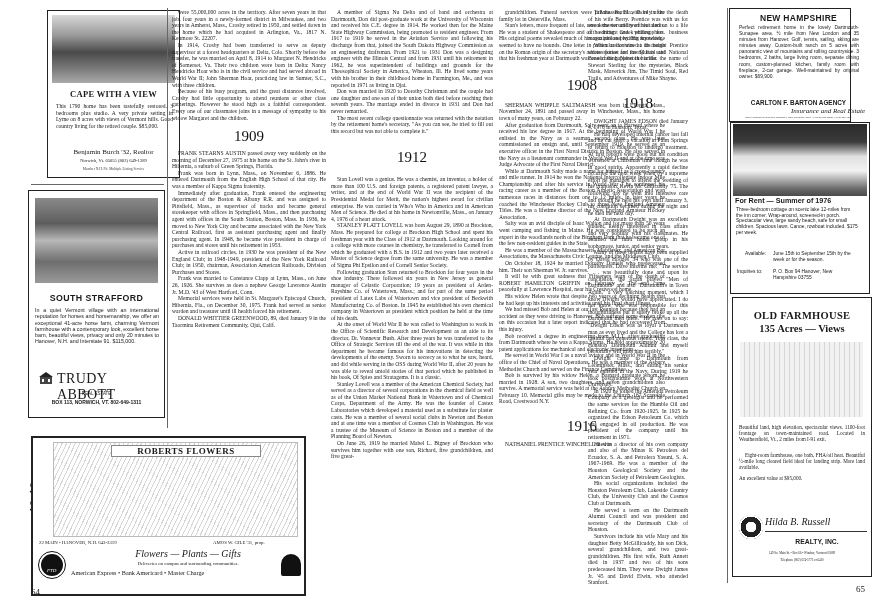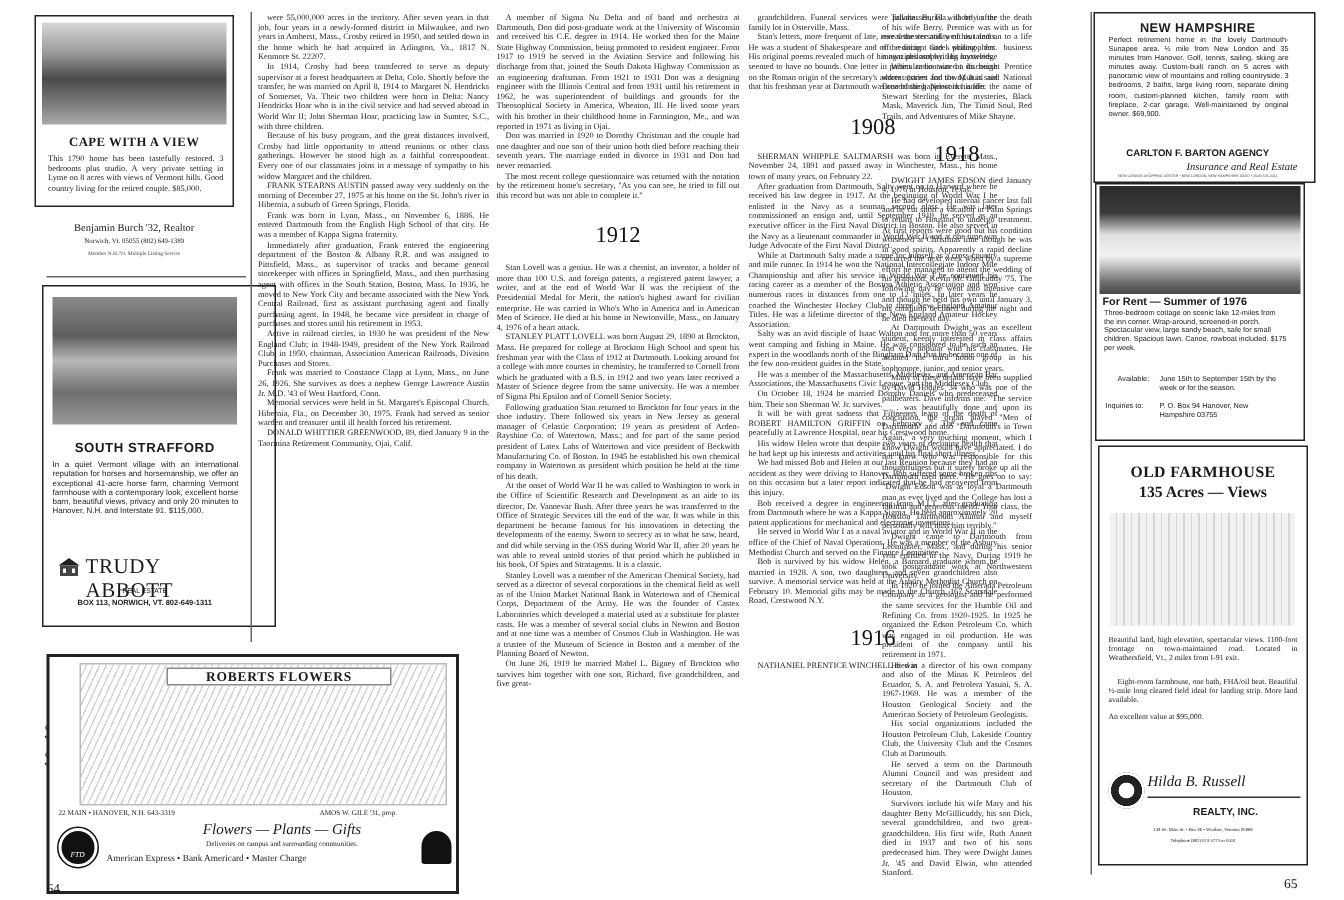--- a/index.html
+++ b/index.html
@@ -11,31 +11,31 @@
 .col .yr{font-size:15px;line-height:18px;text-align:center;text-indent:0;margin:6px 0 5px;color:#111}
 .rule{position:absolute;background:#666}
 .ad{position:absolute;border:1.5px solid #222;background:#fff}
 .photo{position:absolute;background:linear-gradient(180deg,#bfbfbf 0%,#8a8a8a 35%,#5a5a5a 60%,#9b9b9b 100%)}
 .sans{font-family:"Liberation Sans","DejaVu Sans",sans-serif}
 .pageno{position:absolute;font-size:9px}
 </style>
 </head>
 <body>
 
-<div class="ad" style="left:23px;top:10px;width:133px;height:128px;border-width:1px;">
+<div class="ad" style="left:47px;top:10px;width:133px;height:168px;border-width:1px;">
   <div class="photo" style="left:4px;top:4px;width:123px;height:68px;background:linear-gradient(180deg,#d8d8d8 0%,#9a9a9a 30%,#4a4a4a 55%,#7c7c7c 80%,#aaa 100%);"></div>
   <div class="abs" style="left:0;top:78px;width:131px;text-align:center;font-size:8.5px;font-weight:bold;letter-spacing:.3px;">CAPE WITH A VIEW</div>
   <div class="abs" style="left:8px;top:92px;width:117px;font-size:5.6px;line-height:6.6px;text-align:justify;">This 1790 home has been tastefully restored. 3 bedrooms plus studio. A very private setting in Lyme on 8 acres with views of Vermont hills. Good country living for the retired couple. $85,000.</div>
   <div class="abs" style="left:0;top:137px;width:131px;text-align:center;font-size:7px;">Benjamin Burch '32, Realtor</div>
   <div class="abs" style="left:0;top:147px;width:131px;text-align:center;font-size:4.6px;">Norwich, Vt. 05055 (802) 649-1389</div>
   <div class="abs" style="left:0;top:156px;width:131px;text-align:center;font-size:3.6px;color:#444;">Member N.H./Vt. Multiple Listing Service</div>
 </div>
 <div class="rule" style="left:31px;top:184px;width:133px;height:1px;"></div>
 
-<div class="ad" style="left:28px;top:190px;width:156px;height:228px;">
+<div class="ad" style="left:28px;top:190px;width:137px;height:228px;">
   <div class="photo" style="left:6px;top:7px;width:123px;height:85px;background:linear-gradient(180deg,#8a8a8a 0%,#5d5d5d 30%,#b8b8b8 50%,#6e6e6e 75%,#9a9a9a 100%);"></div>
   <div class="abs sans" style="left:0;top:289px;">SOUTH STRAFFORD</div>
   <div class="abs sans" style="left:0;top:102px;width:135px;text-align:center;font-size:8.8px;font-weight:bold;letter-spacing:.4px;">SOUTH STRAFFORD</div>
   <div class="abs sans" style="left:6px;top:116px;width:124px;font-size:5.3px;line-height:6.3px;text-align:justify;">In a quiet Vermont village with an international reputation for horses and horsemanship, we offer an exceptional 41-acre horse farm, charming Vermont farmhouse with a contemporary look, excellent horse barn, beautiful views, privacy and only 20 minutes to Hanover, N.H. and Interstate 91. $115,000.</div>
   <div class="abs" style="left:9px;top:180px;width:16px;height:14px;">
     <svg width="16" height="14" viewBox="0 0 16 14">
         <polygon points="1,6 8,1 15,6" fill="#222"></polygon>
         <rect x="2" y="6" width="12" height="7" fill="#444"></rect>
         <rect x="4" y="8" width="2" height="3" fill="#fff"></rect>
         <rect x="10" y="8" width="2" height="3" fill="#fff"></rect>
@@ -59,20 +59,21 @@
   <div class="abs" style="left:38px;top:131px;width:190px;font-size:6.2px;">American Express  •  Bank Americard  •  Master Charge</div>
   <div class="abs" style="left:248px;top:116px;width:20px;height:22px;background:#111;border-radius:10px 10px 2px 2px;"></div>
 </div>
 <div class="pageno" style="left:31px;top:587px;">64</div>
 
 <div class="rule" style="left:167px;top:8px;width:1px;height:420px;"></div>
 <div class="col" style="left:172px;top:9px;width:154px;height:420px;">
   <p>were 55,000,000 acres in the territory. After seven years in that job, four years in a newly-formed district in Milwaukee, and two years in Amherst, Mass., Crosby retired in 1950, and settled down in the home which he had acquired in Arlington, Va., 1817 N. Kenmore St. 22207.</p>
   <p>In 1914, Crosby had been transferred to serve as deputy supervisor at a forest headquarters at Delta, Colo. Shortly before the transfer, he was married on April 8, 1914 to Margaret N. Hendricks of Somerset, Va. Their two children were born in Delta: Nancy Hendricks Hoar who is in the civil service and had served abroad in World War II; John Sherman Hoar, practicing law in Sumter, S.C., with three children.</p>
   <p>Because of his busy program, and the great distances involved, Crosby had little opportunity to attend reunions or other class gatherings. However he stood high as a faithful correspondent. Every one of our classmates joins in a message of sympathy to his widow Margaret and the children.</p>
+  <div class="yr">1909</div>
   <p>FRANK STEARNS AUSTIN passed away very suddenly on the morning of December 27, 1975 at his home on the St. John's river in Hibernia, a suburb of Green Springs, Florida.</p>
   <p>Frank was born in Lynn, Mass., on November 6, 1886. He entered Dartmouth from the English High School of that city. He was a member of Kappa Sigma fraternity.</p>
   <p>Immediately after graduation, Frank entered the engineering department of the Boston &amp; Albany R.R. and was assigned to Pittsfield, Mass., as supervisor of tracks and became general storekeeper with offices in Springfield, Mass., and then purchasing agent with offices in the South Station, Boston, Mass. In 1936, he moved to New York City and became associated with the New York Central Railroad, first as assistant purchasing agent and finally purchasing agent. In 1948, he became vice president in charge of purchases and stores until his retirement in 1953.</p>
   <p>Active in railroad circles, in 1930 he was president of the New England Club; in 1948-1949, president of the New York Railroad Club; in 1950, chairman, Association American Railroads, Division Purchases and Stores.</p>
   <p>Frank was married to Constance Clapp at Lynn, Mass., on June 26, 1926. She survives as does a nephew George Lawrence Austin Jr. M.D. '43 of West Hartford, Conn.</p>
   <p>Memorial services were held in St. Margaret's Episcopal Church, Hibernia, Fla., on December 30, 1975. Frank had served as senior warden and treasurer until ill health forced his retirement.</p>
   <p>DONALD WHITTIER GREENWOOD, 89, died January 9 in the Taormina Retirement Community, Ojai, Calif.</p>
 </div>
 
 <div class="col" style="left:331px;top:9px;width:162px;height:580px;">
@@ -139,21 +140,21 @@
   <p>Dwight came to Dartmouth from Leominster, Mass., and during his senior year enlisted in the Navy. During 1919 he took postgraduate work at Northwestern University.</p>
   <p>In 1920 he joined the Amerada Petroleum Company as a geologist and he performed the same services for the Humble Oil and Refining Co. from 1920-1925. In 1925 he organized the Edson Petroleum Co. which was engaged in oil production. He was president of the company until his retirement in 1971.</p>
   <p>He was a director of his own company and also of the Minas K Petroleos del Ecuador, S. A. and Petrolera Yasuni, S. A. 1967-1969. He was a member of the Houston Geological Society and the American Society of Petroleum Geologists.</p>
   <p>His social organizations included the Houston Petroleum Club, Lakeside Country Club, the University Club and the Cosmos Club at Dartmouth.</p>
   <p>He served a term on the Dartmouth Alumni Council and was president and secretary of the Dartmouth Club of Houston.</p>
   <p>Survivors include his wife Mary and his daughter Betty McGillicuddy, his son Dick, several grandchildren, and two great-grandchildren. His first wife, Ruth Annett died in 1937 and two of his sons predeceased him. They were Dwight James Jr. '45 and David Elwin, who attended Stanford.</p>
 
 </div>
 <div class="rule" style="left:727px;top:8px;width:1px;height:575px;"></div>
 
-<div class="ad" style="left:729px;top:8px;width:148px;height:114px;border-width:1px;padding-left:16px;">
+<div class="ad" style="left:729px;top:8px;width:122px;height:114px;border-width:1px;padding-left:16px;">
   <div class="abs sans" style="left:0;top:4px;width:137px;text-align:center;font-size:8.5px;font-weight:bold;letter-spacing:.3px;">NEW HAMPSHIRE</div>
   <div class="abs sans" style="left:9px;top:16px;width:120px;font-size:4.9px;line-height:6.1px;text-align:justify;">Perfect retirement home in the lovely Dartmouth-Sunapee area. ½ mile from New London and 35 minutes from Hanover. Golf, tennis, sailing, skiing are minutes away. Custom-built ranch on 5 acres with panoramic view of mountains and rolling countryside. 3 bedrooms, 2 baths, large living room, separate dining room, custom-planned kitchen, family room with fireplace, 2-car garage. Well-maintained by original owner. $69,900.</div>
   <div class="abs sans" style="left:0;top:90px;width:137px;text-align:center;font-size:6.4px;font-weight:bold;">CARLTON F. BARTON AGENCY</div>
   <div class="abs" style="left:30px;top:98px;width:105px;text-align:right;font-size:7px;font-style:italic;">Insurance and Real Estate</div>
   <div class="abs sans" style="left:2px;top:107px;width:133px;text-align:center;font-size:2.4px;color:#444;white-space:nowrap;overflow:hidden;">NEW LONDON SHOPPING CENTER • NEW LONDON, NEW HAMPSHIRE 03257 • (603) 526-4211</div>
 </div>
 
 <div class="ad" style="left:730px;top:122px;width:140px;height:172px;border-width:1px;">
   <div class="photo" style="left:2px;top:1px;width:134px;height:72px;background:linear-gradient(180deg,#2a2a2a 0%,#3b3b3b 25%,#e0e0e0 45%,#f2f2f2 65%,#6a6a6a 90%,#4a4a4a 100%);"></div>
   <div class="abs sans" style="left:4px;top:73px;width:134px;font-size:7.2px;font-weight:bold;white-space:nowrap;">For Rent — Summer of 1976</div>

